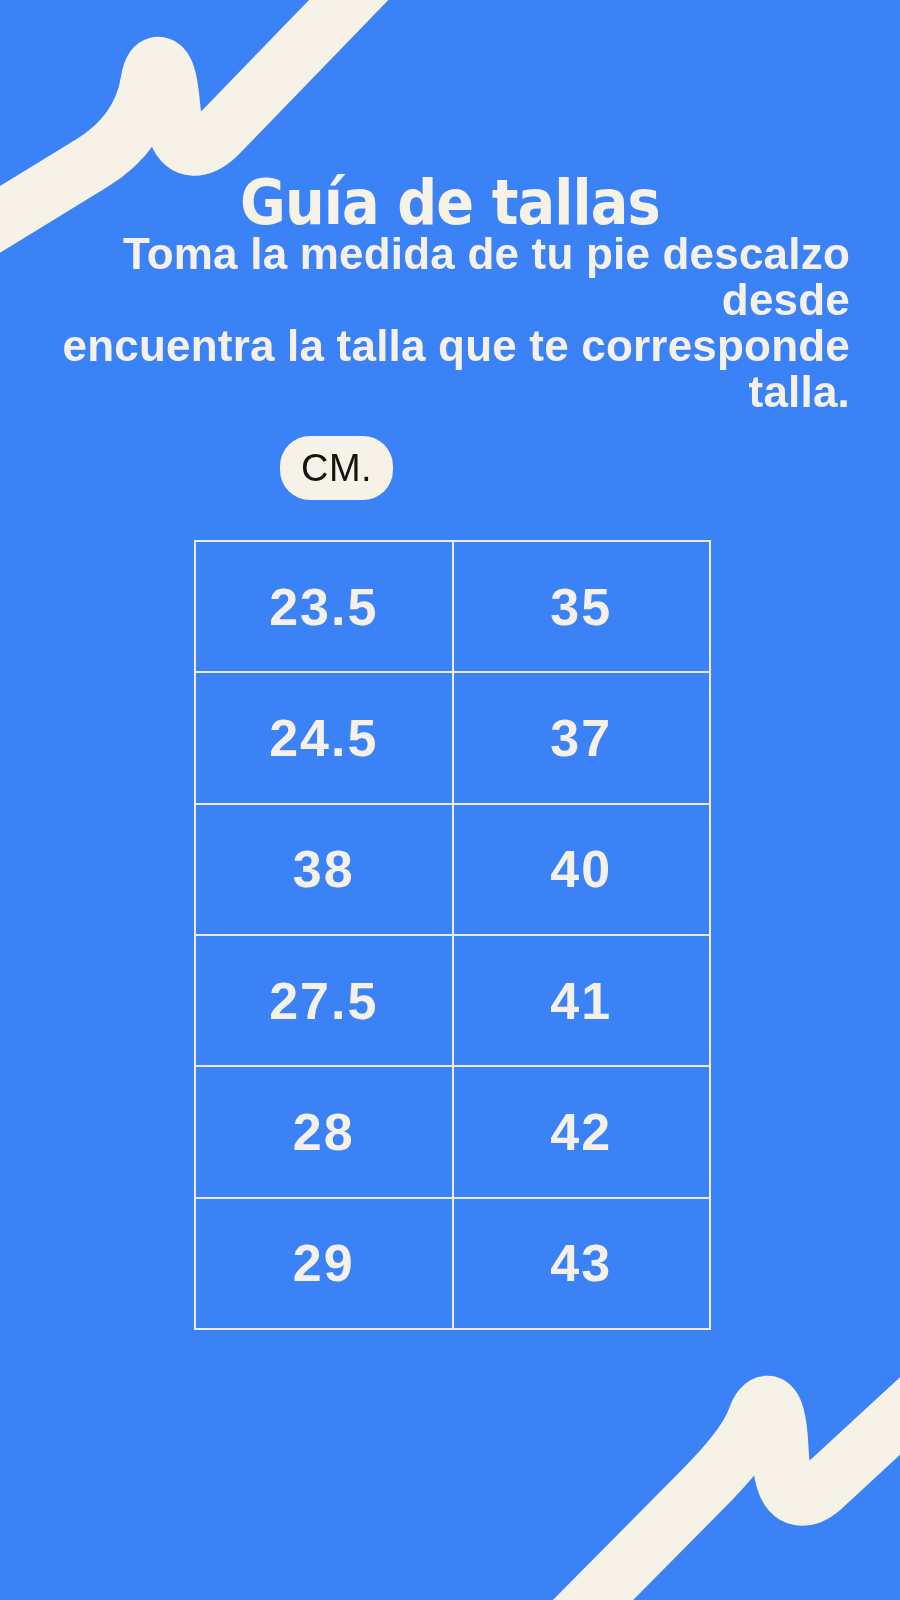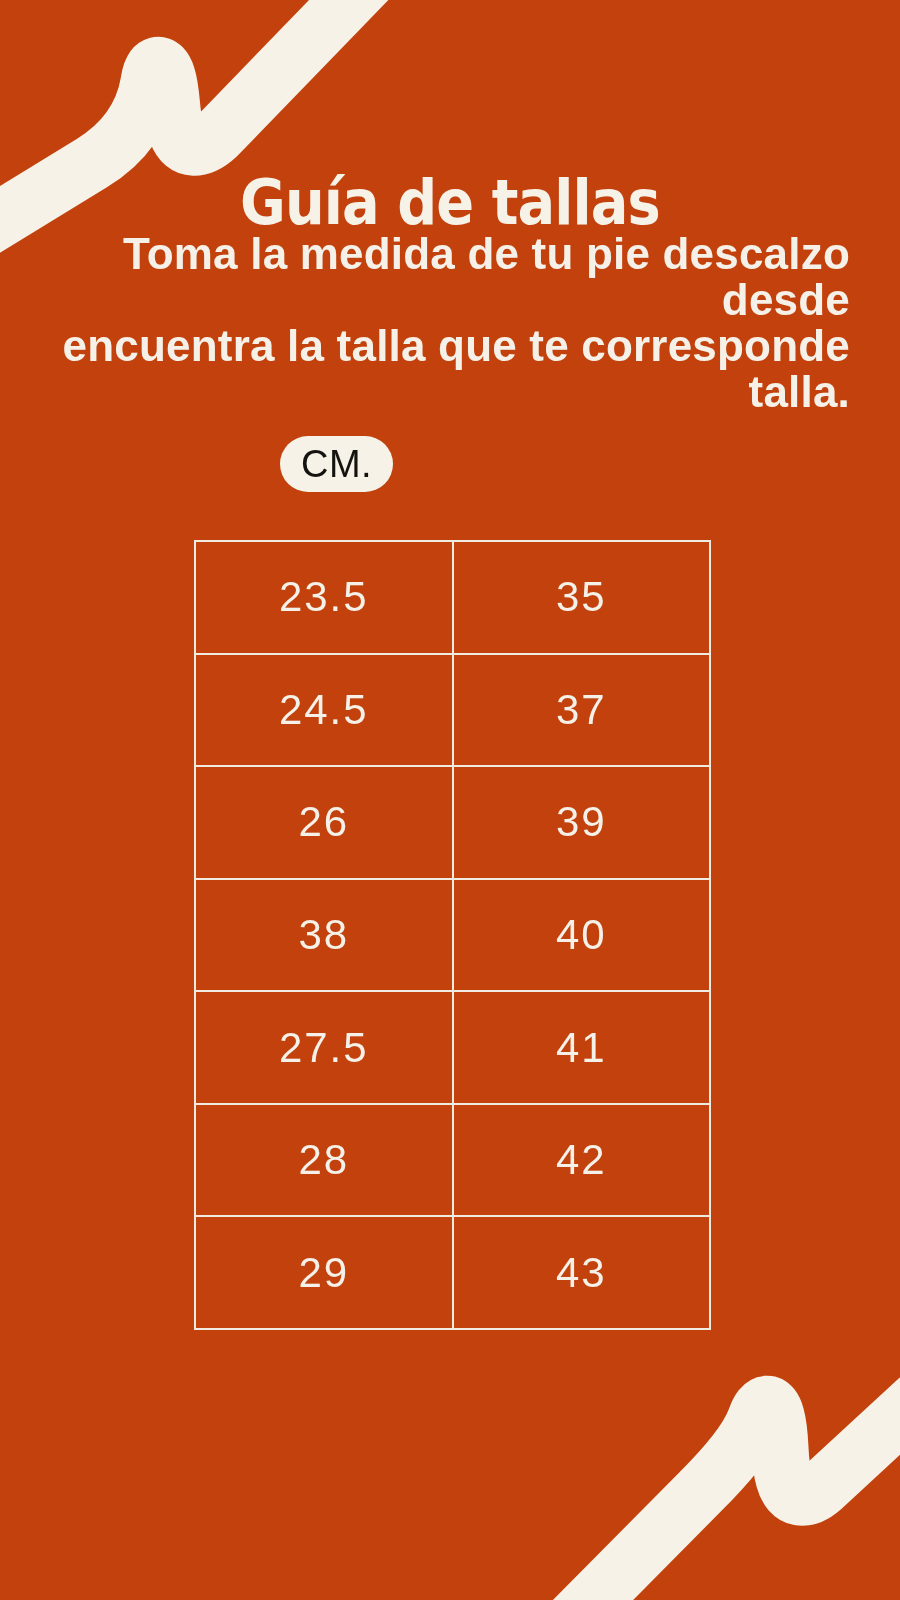--- a/index.html
+++ b/index.html
@@ -1,19 +1,19 @@
 <!DOCTYPE html>
 <html><head>
 <meta charset="utf-8">
 <style>
   html,body{margin:0;padding:0;background:#000;}
   .canvas{
     position:relative;
     width:900px;height:1600px;
-    background:#c2410c;
+    background:#3b82f6;
     overflow:hidden;
     font-family:"Liberation Sans", sans-serif;
     color:#f7f2e7;
   }
   .decor{position:absolute;left:0;top:0;width:900px;height:1600px;display:block;}
   .title{
     position:absolute;left:0;top:124px;width:900px;
     text-align:center;
     font-family:"DejaVu Sans", sans-serif;
     font-weight:800;
@@ -27,21 +27,21 @@
   .intro{
     position:absolute;left:50px;top:231px;width:800px;
     text-align:right;
     font-size:44px;
     line-height:46px;
     font-weight:700;
     color:#f5f1e8;
     letter-spacing:0.2px;
   }
   .pill{
-    position:absolute;top:436px;height:56px;
+    position:absolute;top:436px;height:64px;
     background:#f7f2e7;
     border-radius:30px;
     display:flex;align-items:center;
     padding:0 21px;
     font-size:38px;
     color:#15130f;
     letter-spacing:0.5px;
     box-sizing:border-box;
   }
   .pill-cm{left:280px;min-width:104px;}
@@ -49,22 +49,22 @@
   table.size-table{
     position:absolute;left:194px;top:540px;
     width:517px;height:790px;
     border-collapse:collapse;
     table-layout:fixed;
   }
   table.size-table td{
     border:2px solid #efebe1;
     text-align:center;
     vertical-align:middle;
-    font-size:42px;
-    font-weight:400;
+    font-size:52px;
+    font-weight:700;
     letter-spacing:2px;
     color:#f5f1e8;
     padding:0;
   }
 </style>
 </head>
 <body>
 
 <div class="canvas">
 
@@ -89,24 +89,20 @@
     <tbody>
       <tr>
         <td>23.5</td>
         <td>35</td>
       </tr>
       <tr>
         <td>24.5</td>
         <td>37</td>
       </tr>
       <tr>
-        <td>26</td>
-        <td>39</td>
-      </tr>
-      <tr>
         <td>38</td>
         <td>40</td>
       </tr>
       <tr>
         <td>27.5</td>
         <td>41</td>
       </tr>
       <tr>
         <td>28</td>
         <td>42</td>

